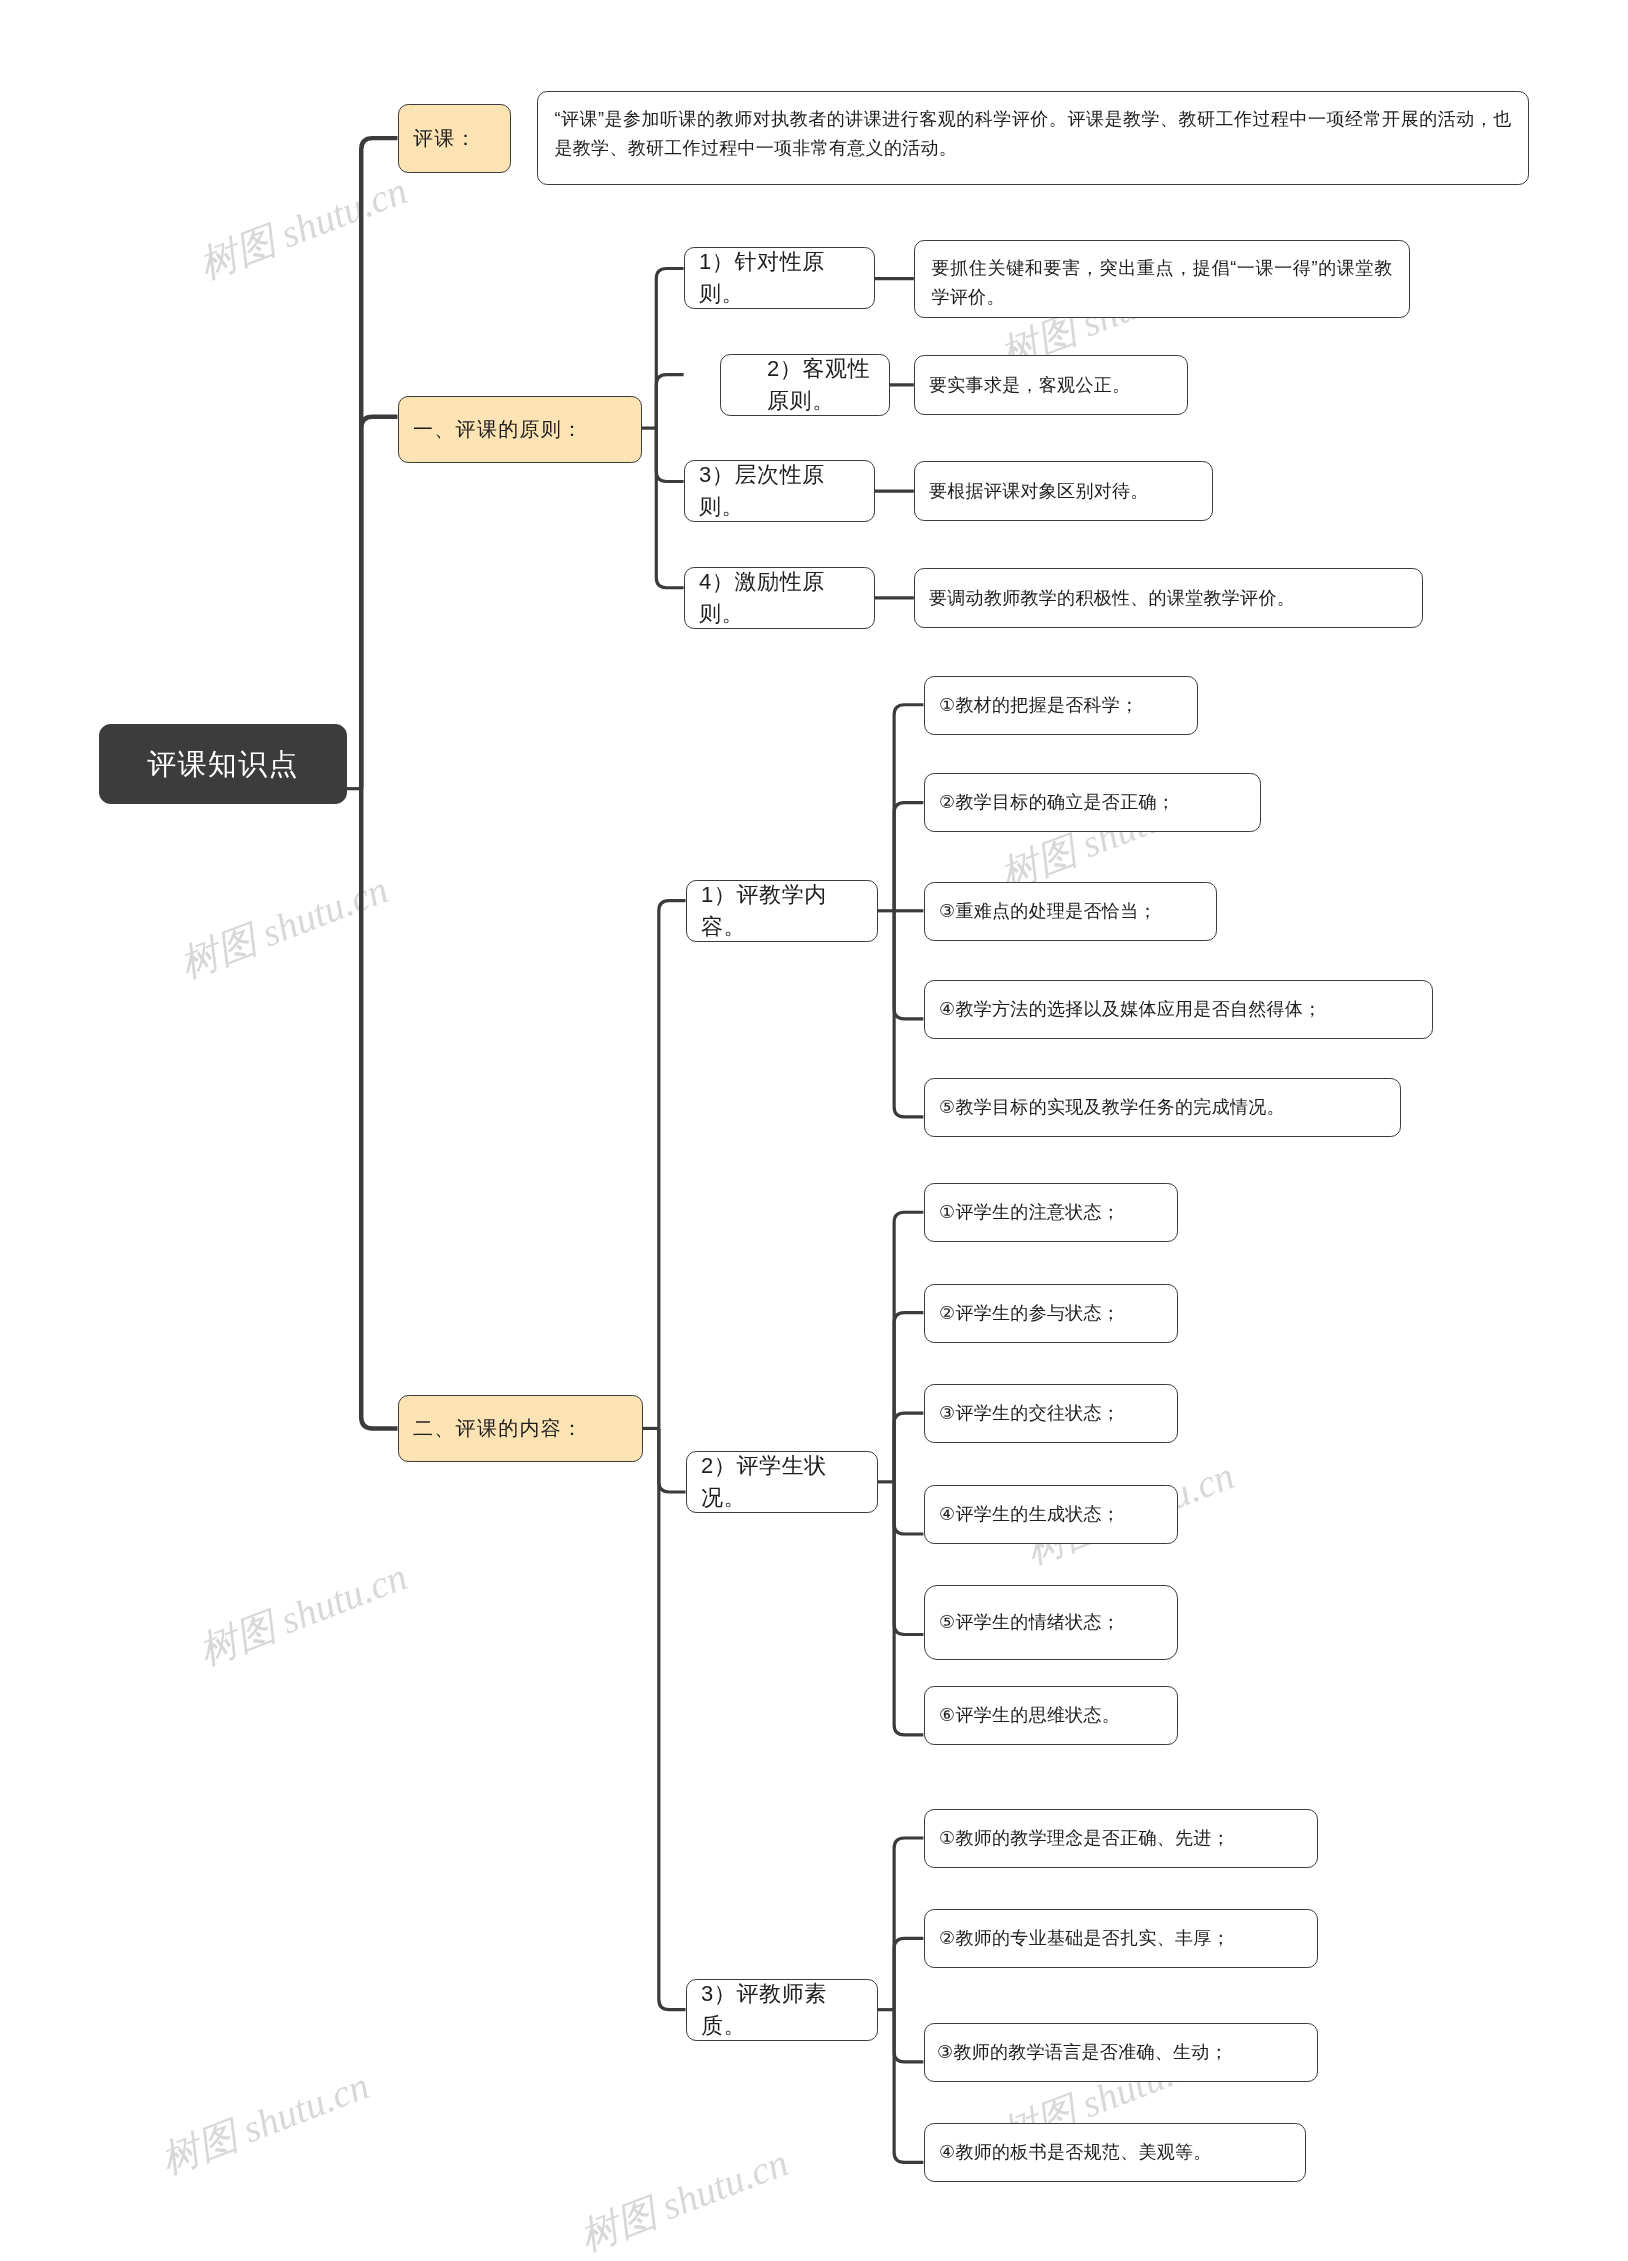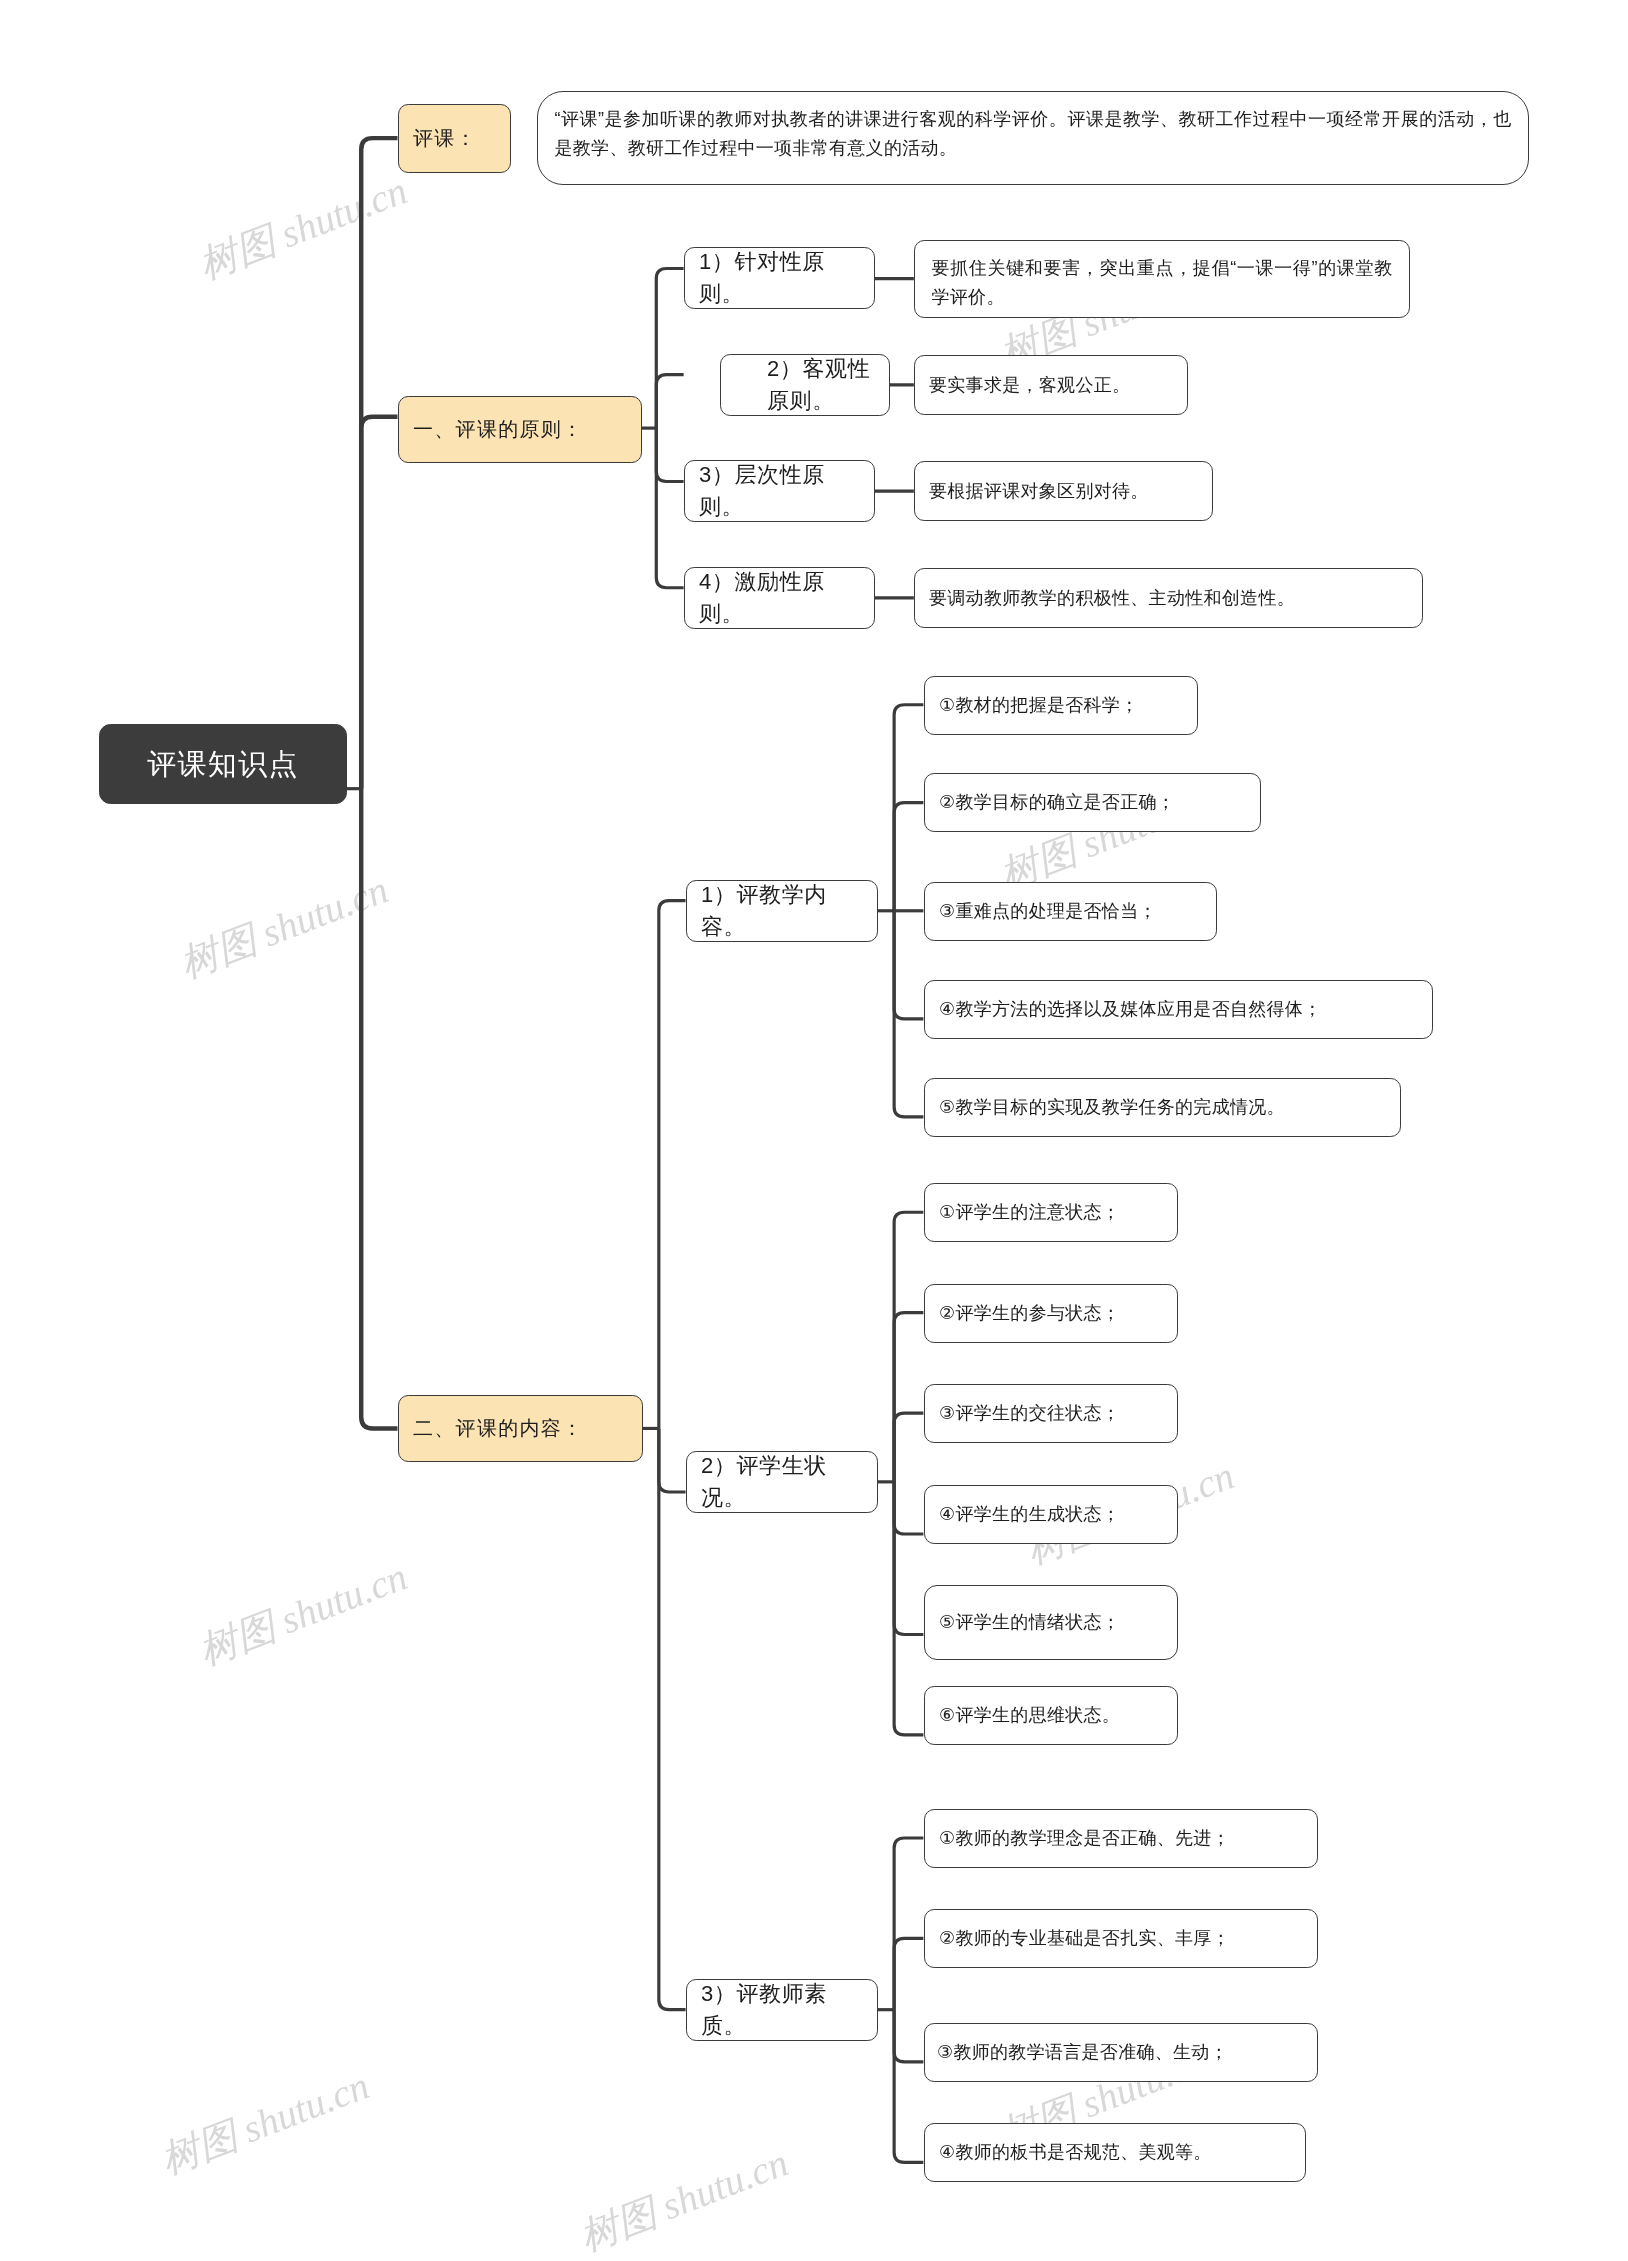--- a/index.html
+++ b/index.html
@@ -162,21 +162,21 @@
   </svg>
 
   <div class="node root" style="left:99px; top:724px; width:248px; height:80px;">
     <span>评课知识点</span>
   </div>
 
   <div class="node branch" style="left:398px; top:104px; width:113px; height:69px;">
     <span>评课：</span>
   </div>
 
-  <div class="node para" style="left:537px; top:91px; width:992px; height:94px;border-radius:26px;">
+  <div class="node para" style="left:537px; top:91px; width:992px; height:94px;">
     <span class="txt">“评课”是参加听课的教师对执教者的讲课进行客观的科学评价。评课是教学、教研工作过程中一项经常开展的活动，也是教学、教研工作过程中一项非常有意义的活动。</span>
   </div>
 
   <div class="node branch" style="left:398px; top:396px; width:244px; height:67px;">
     <span>一、评课的原则：</span>
   </div>
 
   <div class="node sub" style="left:684px; top:247px; width:191px; height:62px;">
     <span>1）针对性原则。</span>
   </div>
@@ -195,21 +195,21 @@
     <span>3）层次性原则。</span>
   </div>
   <div class="node leaf" style="left:914px; top:461px; width:299px; height:60px;">
     <span>要根据评课对象区别对待。</span>
   </div>
 
   <div class="node sub" style="left:684px; top:567px; width:191px; height:62px;">
     <span>4）激励性原则。</span>
   </div>
   <div class="node leaf" style="left:914px; top:568px; width:509px; height:60px;">
-    <span>要调动教师教学的积极性、主动性和创造性。</span>
+    <span>要调动教师教学的积极性、的课堂教学评价。</span>
   </div>
 
   <div class="node branch" style="left:398px; top:1395px; width:245px; height:67px;">
     <span>二、评课的内容：</span>
   </div>
 
   <div class="node sub" style="left:686px; top:880px; width:192px; height:62px;">
     <span>1）评教学内容。</span>
   </div>
   <div class="node leaf" style="left:924px; top:773px; width:337px; height:59px;">

